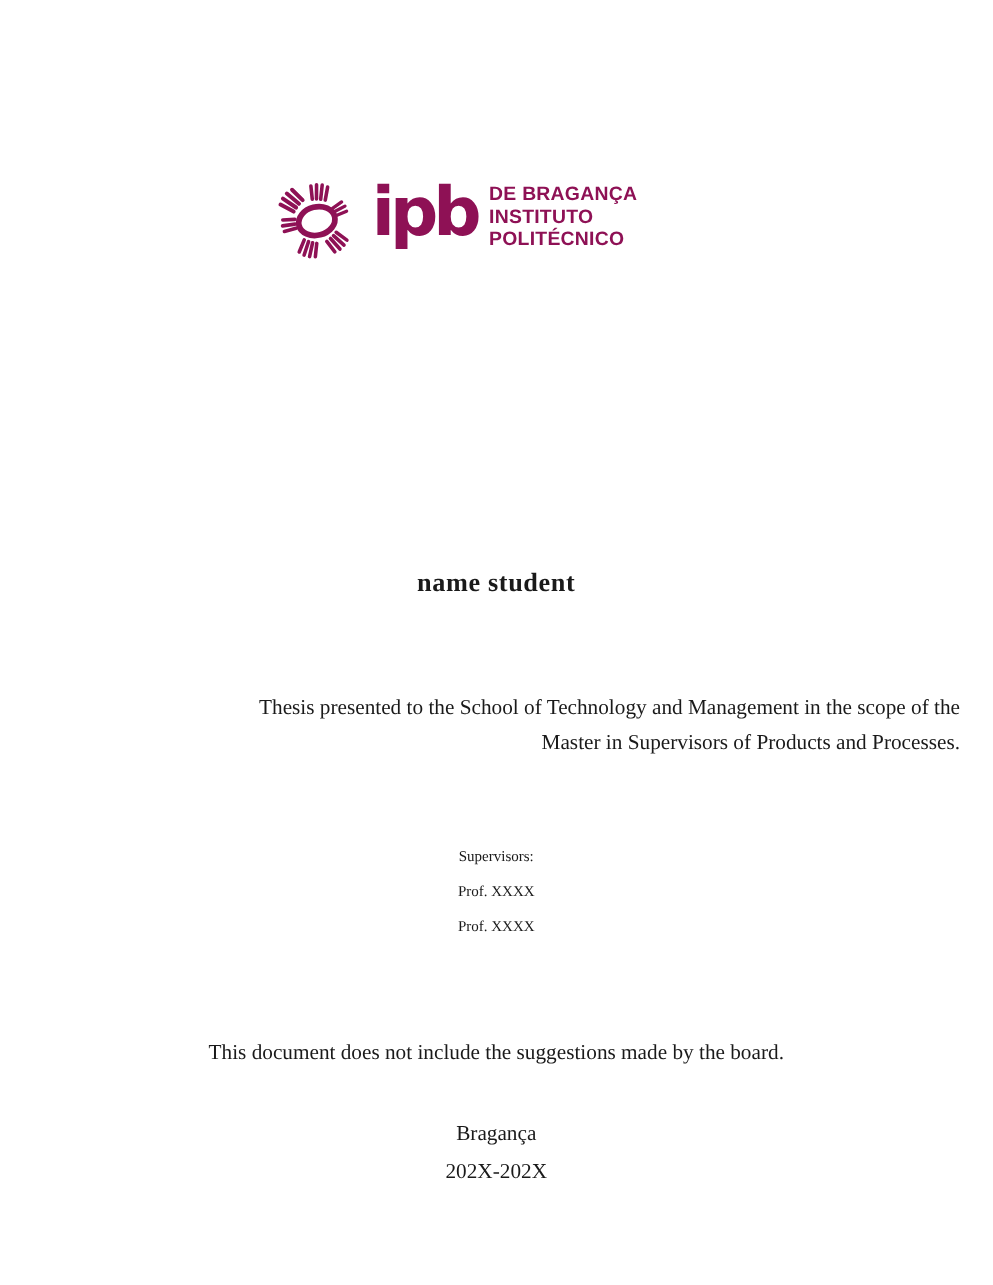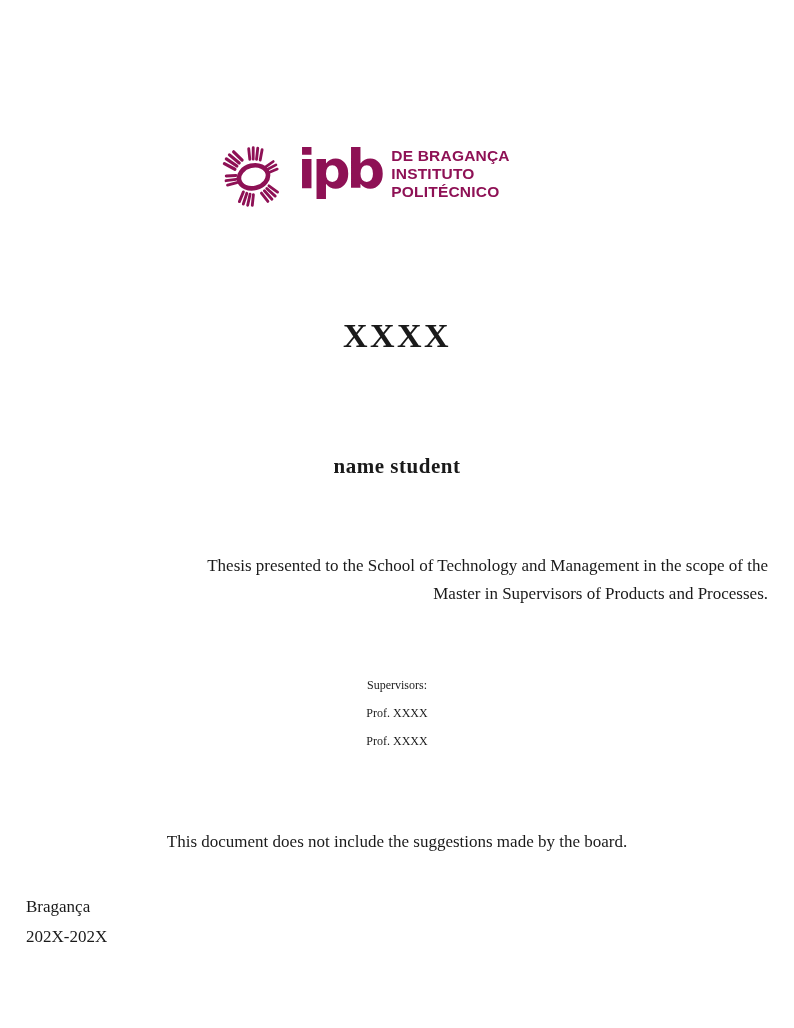--- a/index.html
+++ b/index.html
@@ -97,20 +97,21 @@
     top: 831px;
     width: 100%;
     text-align: center;
     font-size: 17px;
     line-height: 22px;
   }
   .place-year {
     position: absolute;
     top: 892px;
     width: 100%;
+    text-align: center;
     font-size: 17px;
     line-height: 30px;
   }
 </style>
 </head>
 <body>
 
 <div class="page">
 
   <div class="logo-row">
@@ -136,21 +137,20 @@
       <use href="#stripes" transform="translate(50,45) rotate(196)"></use>
       <use href="#stripes3" transform="translate(50,45) rotate(262)"></use>
     </svg>
     <div class="logo-acronym">ipb</div>
     <div class="logo-name">
       <div>DE BRAGANÇA</div>
       <div>INSTITUTO POLITÉCNICO</div>
     </div>
   </div>
 
-  <div class="title">XXXX</div>
 
   <div class="author">name student</div>
 
   <div class="presentation">
     <div>Thesis presented to the School of Technology and Management in the scope of the</div>
     <div>Master in Supervisors of Products and Processes.</div>
   </div>
 
   <div class="supervisors">
     <div>Supervisors:</div>

